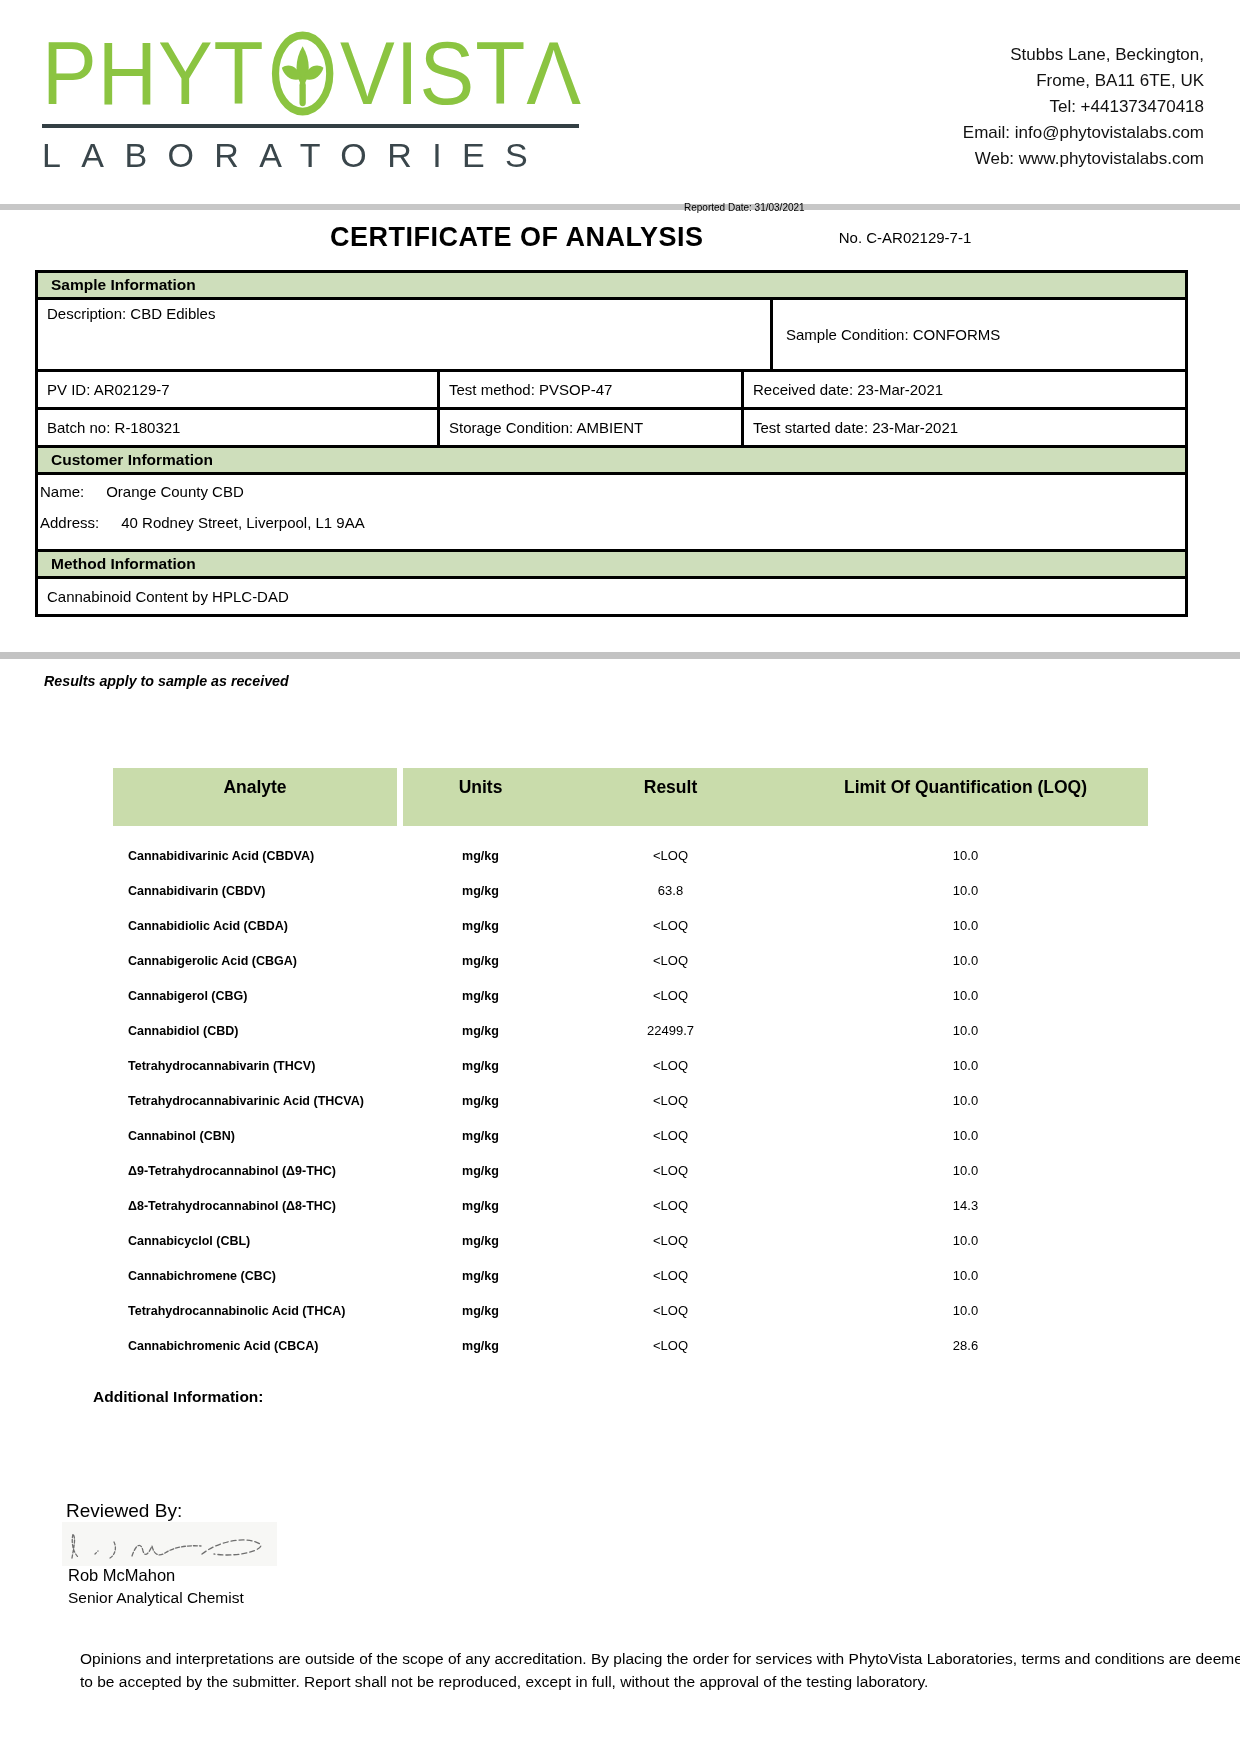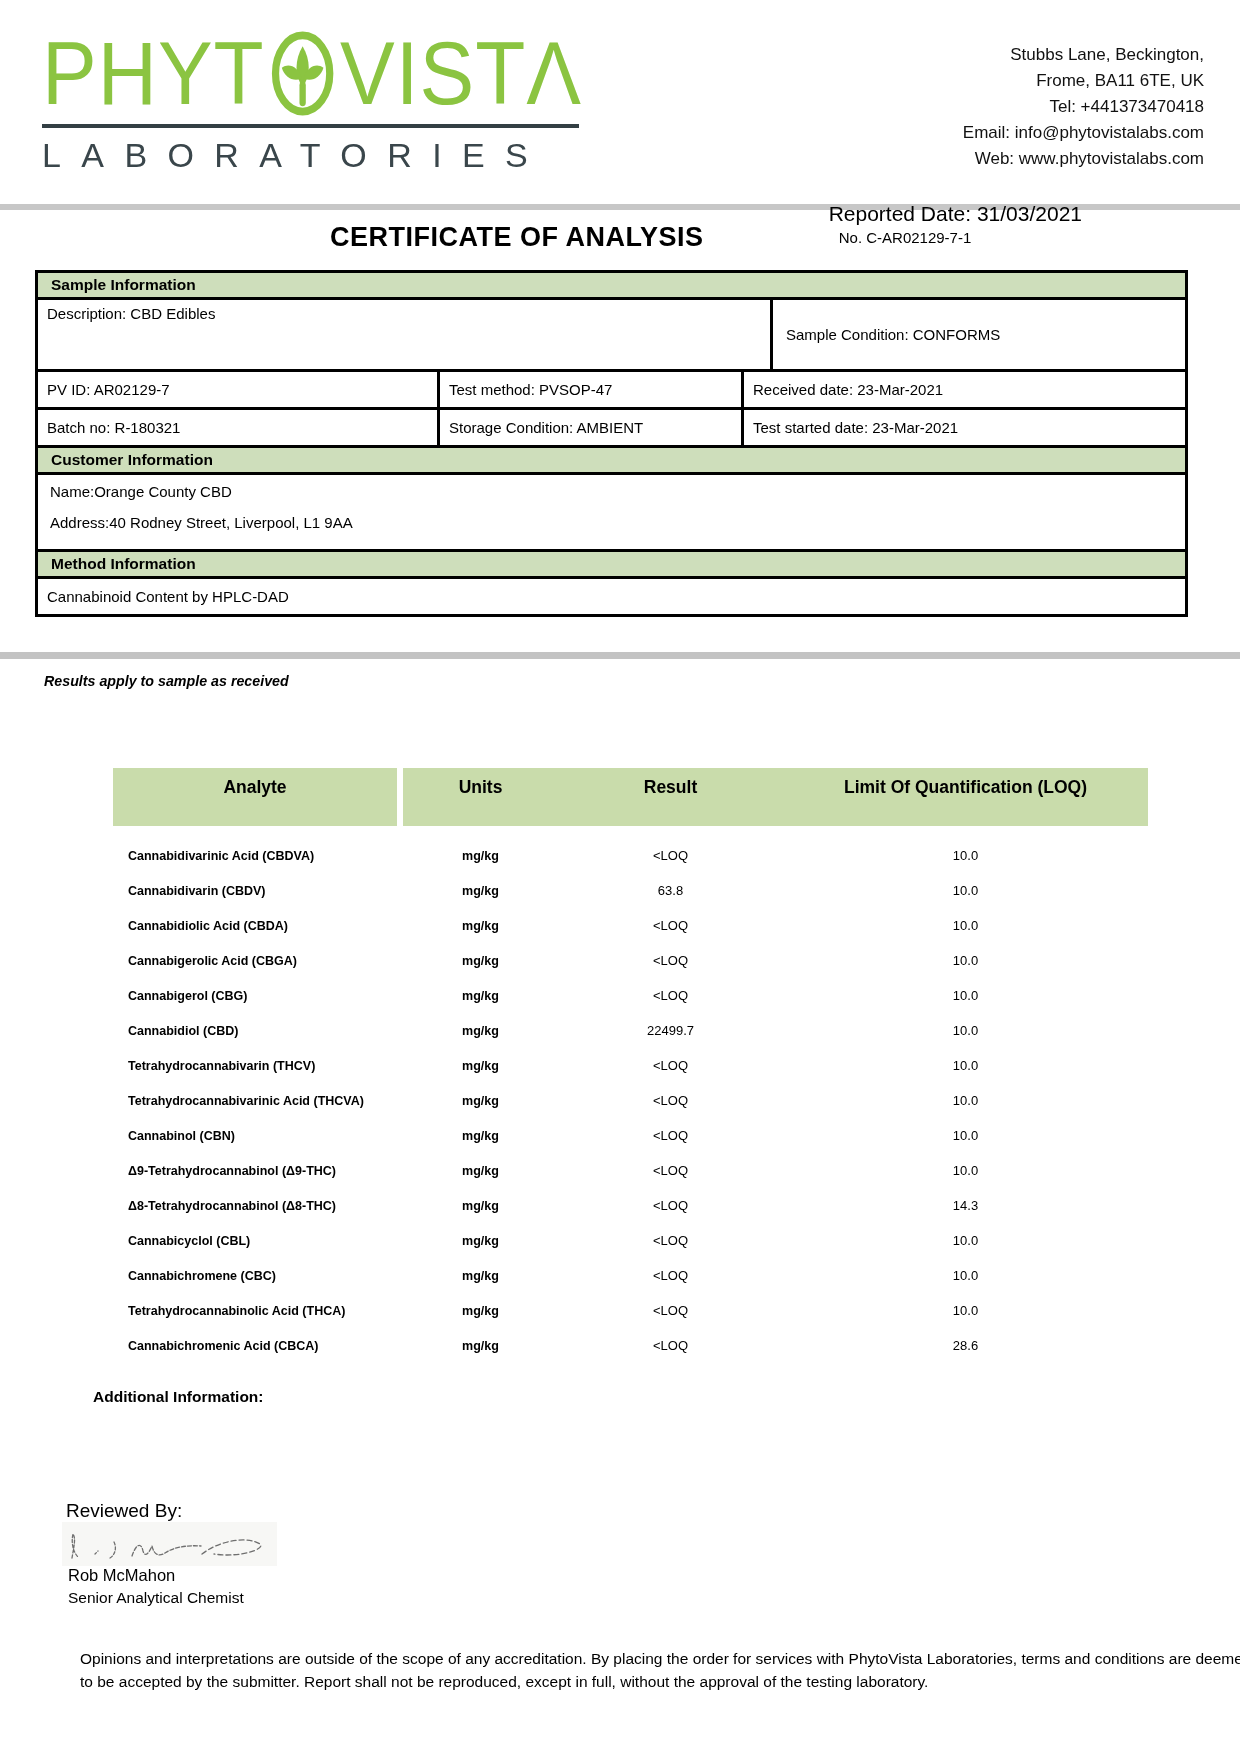--- a/index.html
+++ b/index.html
@@ -12,41 +12,41 @@
   .logo-word{font-size:82px;line-height:1;font-weight:400;color:#8bc441;letter-spacing:1px;}
   .leaf-svg{margin:0 2px;}
   .logo-underline{margin-top:10px;width:537px;height:4px;background:#333f44;}
   .logo-sub{margin-top:8px;width:537px;font-size:34px;color:#3a464b;letter-spacing:0.60em;white-space:nowrap;}
 
   .addr{position:absolute;right:36px;top:42px;text-align:right;font-size:17px;line-height:26px;color:#111;}
 
   .graybar1{position:absolute;left:0;top:204px;width:1240px;height:6px;background:#c7c7c7;}
   .graybar2{position:absolute;left:0;top:652px;width:1240px;height:7px;background:#c3c3c3;}
 
-  .reported{position:absolute;left:652px;top:202px;width:430px;text-align:right;font-size:21px;}
+  .reported{position:absolute;left:684px;top:202px;width:430px;text-align:left;font-size:10px;}
   .report-no{position:absolute;left:690px;top:229px;width:430px;text-align:center;font-size:15px;}
   .coa-title{position:absolute;left:330px;top:222px;font-size:27px;font-weight:bold;letter-spacing:0.5px;}
 
   
   .info-wrap{position:absolute;left:35px;top:270px;width:1153px;border:3px solid #000;box-sizing:border-box;}
   .sec-hdr{background:#cedebb;border-bottom:3px solid #000;font-weight:bold;font-size:15.5px;
            padding:3px 0 3px 13px;}
   .row{display:flex;border-bottom:3px solid #000;box-sizing:border-box;}
   .row:last-child{border-bottom:none;}
   .cell{box-sizing:border-box;font-size:15px;padding-left:9px;}
   .v-split{border-right:3px solid #000;}
   .desc-row{height:72px;}
   .desc-cell{width:735px;padding-top:5px;}
   .cond-cell{flex:1;display:flex;align-items:center;padding-left:13px;}
   .triple{height:38px;}
   .t1{width:402px;display:flex;align-items:center;}
   .t2{width:304px;display:flex;align-items:center;}
   .t3{flex:1;display:flex;align-items:center;}
   .cust-cell{display:block;height:66px;padding-top:8px;border-bottom:3px solid #000;font-size:15px;}
-  .cust-line{display:flex;margin-bottom:14px;padding-left:12px;}
+  .cust-line{display:flex;gap:22px;margin-bottom:14px;padding-left:2px;}
   .method-cell{height:35px;display:flex;align-items:center;font-size:15px;padding-left:9px;}
 
   .note{position:absolute;left:44px;top:672px;font-size:15px;font-weight:bold;font-style:italic;
         transform:scaleX(.95);transform-origin:left;}
 
   
   .rtable{position:absolute;left:113px;top:768px;width:1035px;}
   .rhead{display:grid;grid-template-columns:290px 155px 225px 365px;height:58px;}
   .rhead .hc{background:#c9dcab;display:flex;justify-content:center;padding-top:9px;
              font-weight:bold;font-size:17.5px;}

